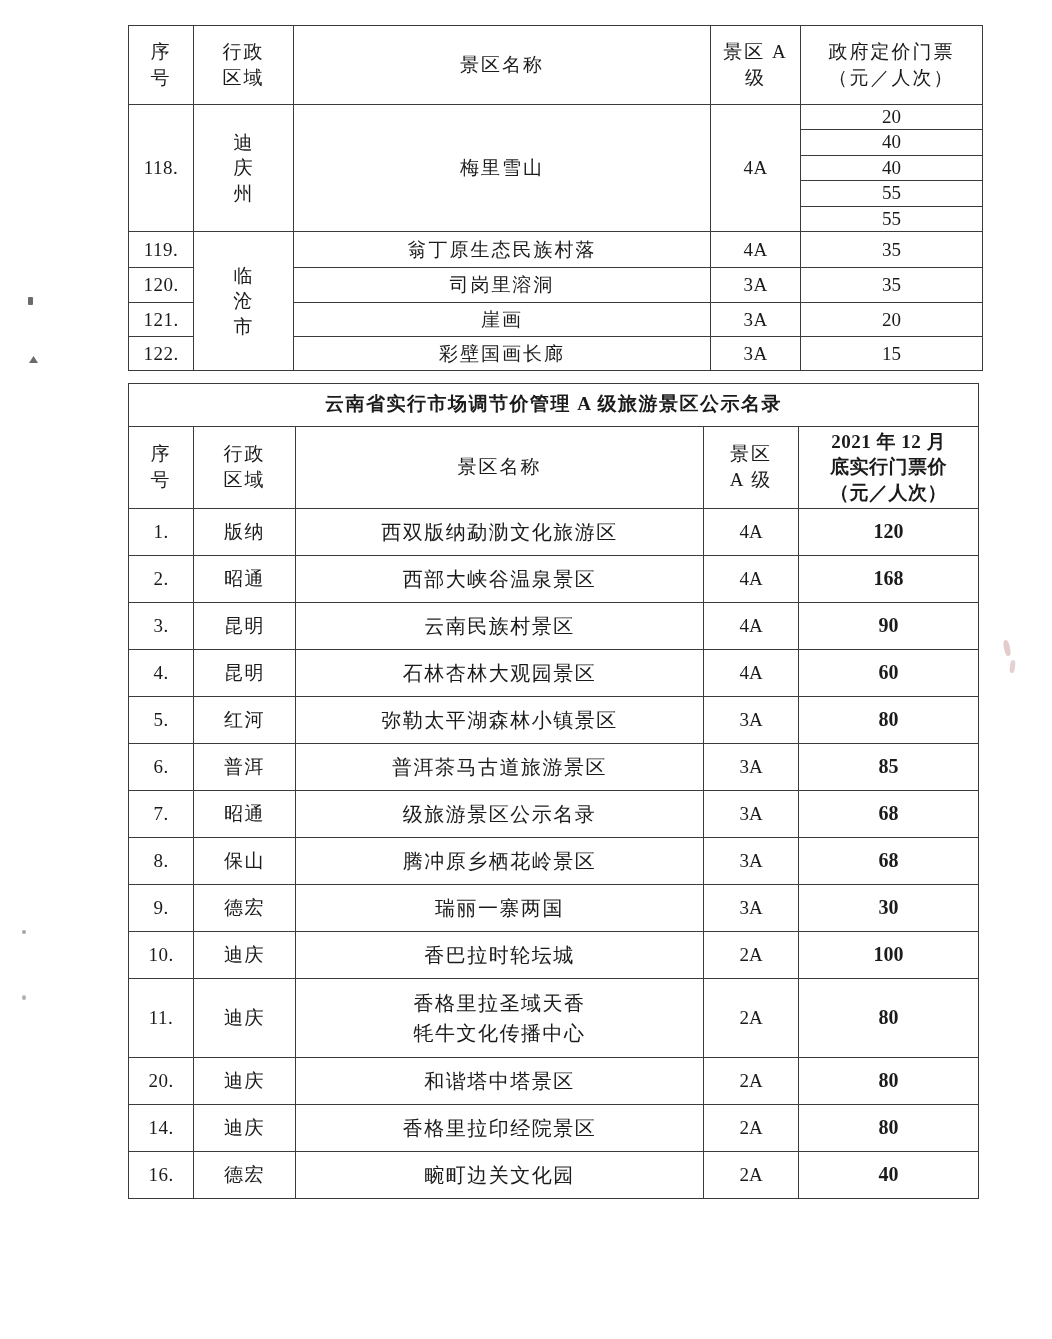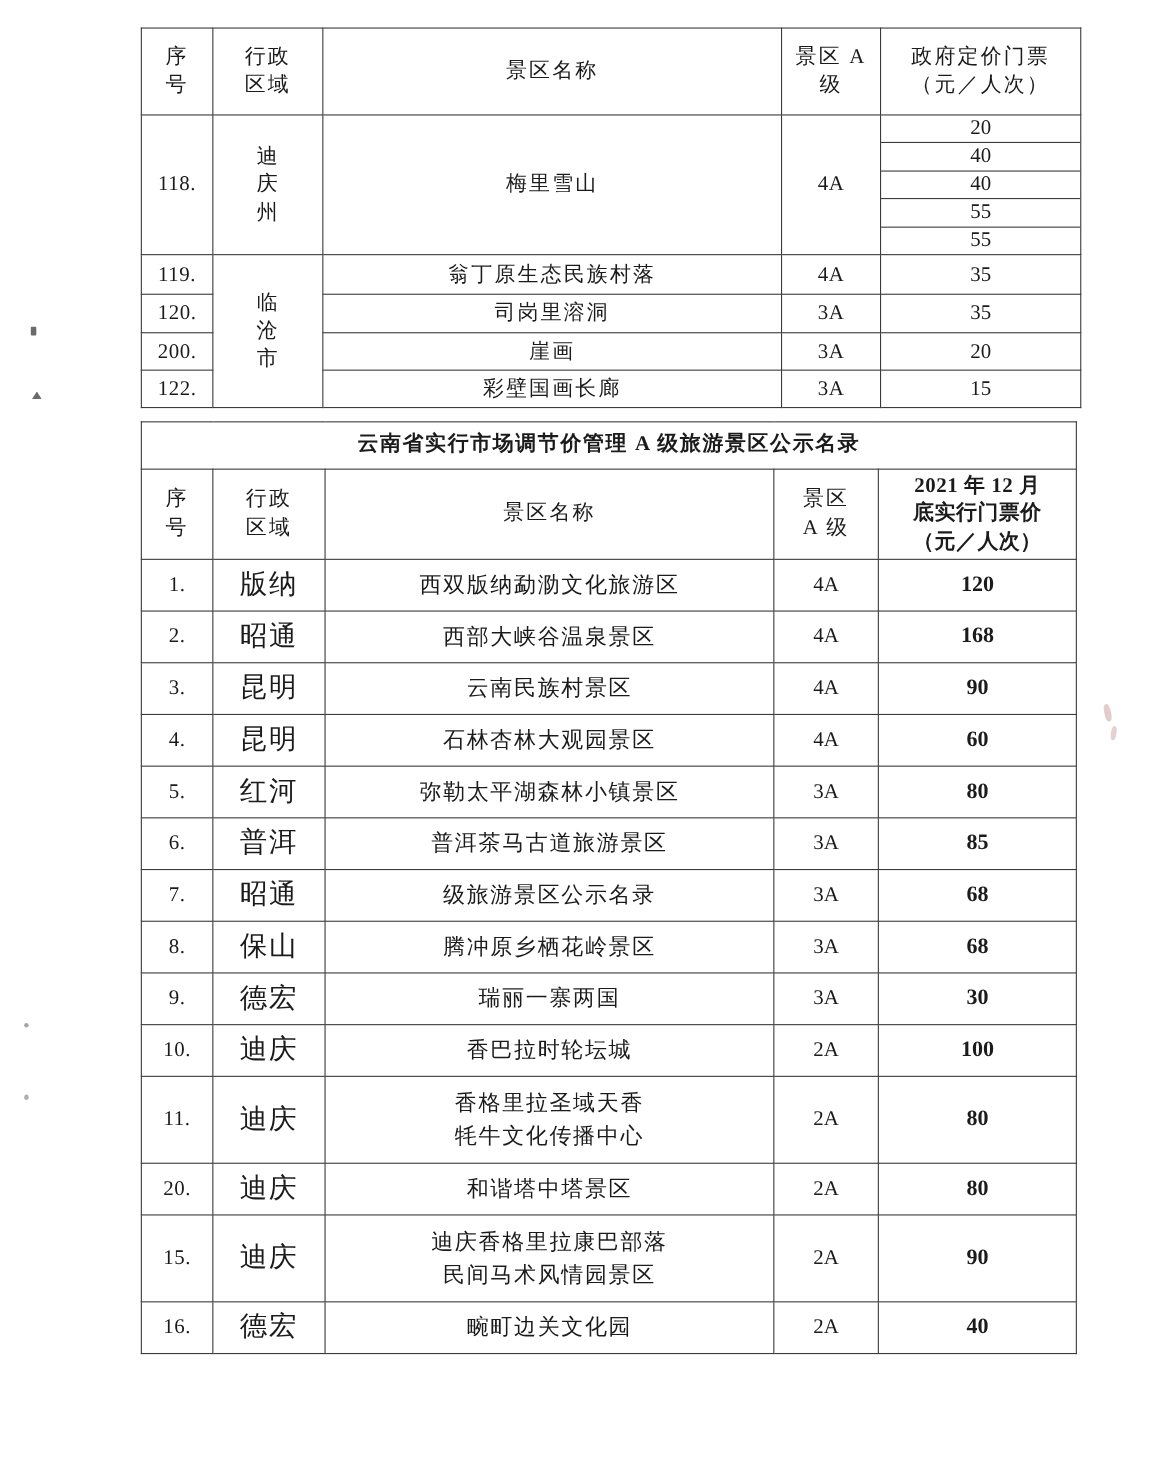--- a/index.html
+++ b/index.html
@@ -133,21 +133,21 @@
     font-family: "Liberation Serif", "DejaVu Serif", serif;
   }
   .hdr2-price .ln { display: block; white-space: nowrap; }
 
   .r2 td { height: 42px; }
   .r2 .name2 { font-size: 20px; letter-spacing: 1.5px; }
   .r2 .name2 .ln { display: block; line-height: 1.5; }
   .r2 .price2 { font-size: 20px; font-weight: bold; }
   .r2 .price2.bold { font-weight: bold; }
   .r2 .lvl2 { font-size: 19px; }
-  .r2 .reg2 { font-size: 25px; letter-spacing: 1.5px; }
+  .r2 .reg2 { font-size: 19px; letter-spacing: 1.5px; }
   .r2-tall td { height: 74px; }
 </style>
 </head>
 <body>
 
 <div class="sheet">
 
   <span class="speck s1"></span>
   <span class="speck s2"></span>
   <span class="speck s3"></span>
@@ -216,21 +216,21 @@
     </tr>
 
     <tr style="height:35px;">
       <td class="num-cell">120.</td>
       <td class="name-cell">司岗里溶洞</td>
       <td class="lvl-cell">3A</td>
       <td class="price-cell">35</td>
     </tr>
 
     <tr style="height:34px;">
-      <td class="num-cell">200.</td>
+      <td class="num-cell">121.</td>
       <td class="name-cell">崖画</td>
       <td class="lvl-cell">3A</td>
       <td class="price-cell">20</td>
     </tr>
 
     <tr style="height:34px;">
       <td class="num-cell">122.</td>
       <td class="name-cell">彩壁国画长廊</td>
       <td class="lvl-cell">3A</td>
       <td class="price-cell">15</td>
@@ -375,29 +375,28 @@
     </tr>
     <tr class="r2">
       <td class="num-cell">20.</td>
       <td class="reg2">迪庆</td>
       <td class="name2">
             <span class="ln">和谐塔中塔景区</span>
           </td>
       <td class="lvl2">2A</td>
       <td class="price2">80</td>
     </tr>
-    <tr class="r2 r2-tall">
-      <td class="num-cell">15.</td>
+    <tr class="r2">
+      <td class="num-cell">14.</td>
       <td class="reg2">迪庆</td>
       <td class="name2">
-        <span class="ln">迪庆香格里拉康巴部落</span>
-        <span class="ln">民间马术风情园景区</span>
-      </td>
+            <span class="ln">香格里拉印经院景区</span>
+          </td>
       <td class="lvl2">2A</td>
-      <td class="price2">90</td>
+      <td class="price2">80</td>
     </tr>
     <tr class="r2">
       <td class="num-cell">16.</td>
       <td class="reg2">德宏</td>
       <td class="name2">
             <span class="ln">畹町边关文化园</span>
           </td>
       <td class="lvl2">2A</td>
       <td class="price2">40</td>
     </tr>

